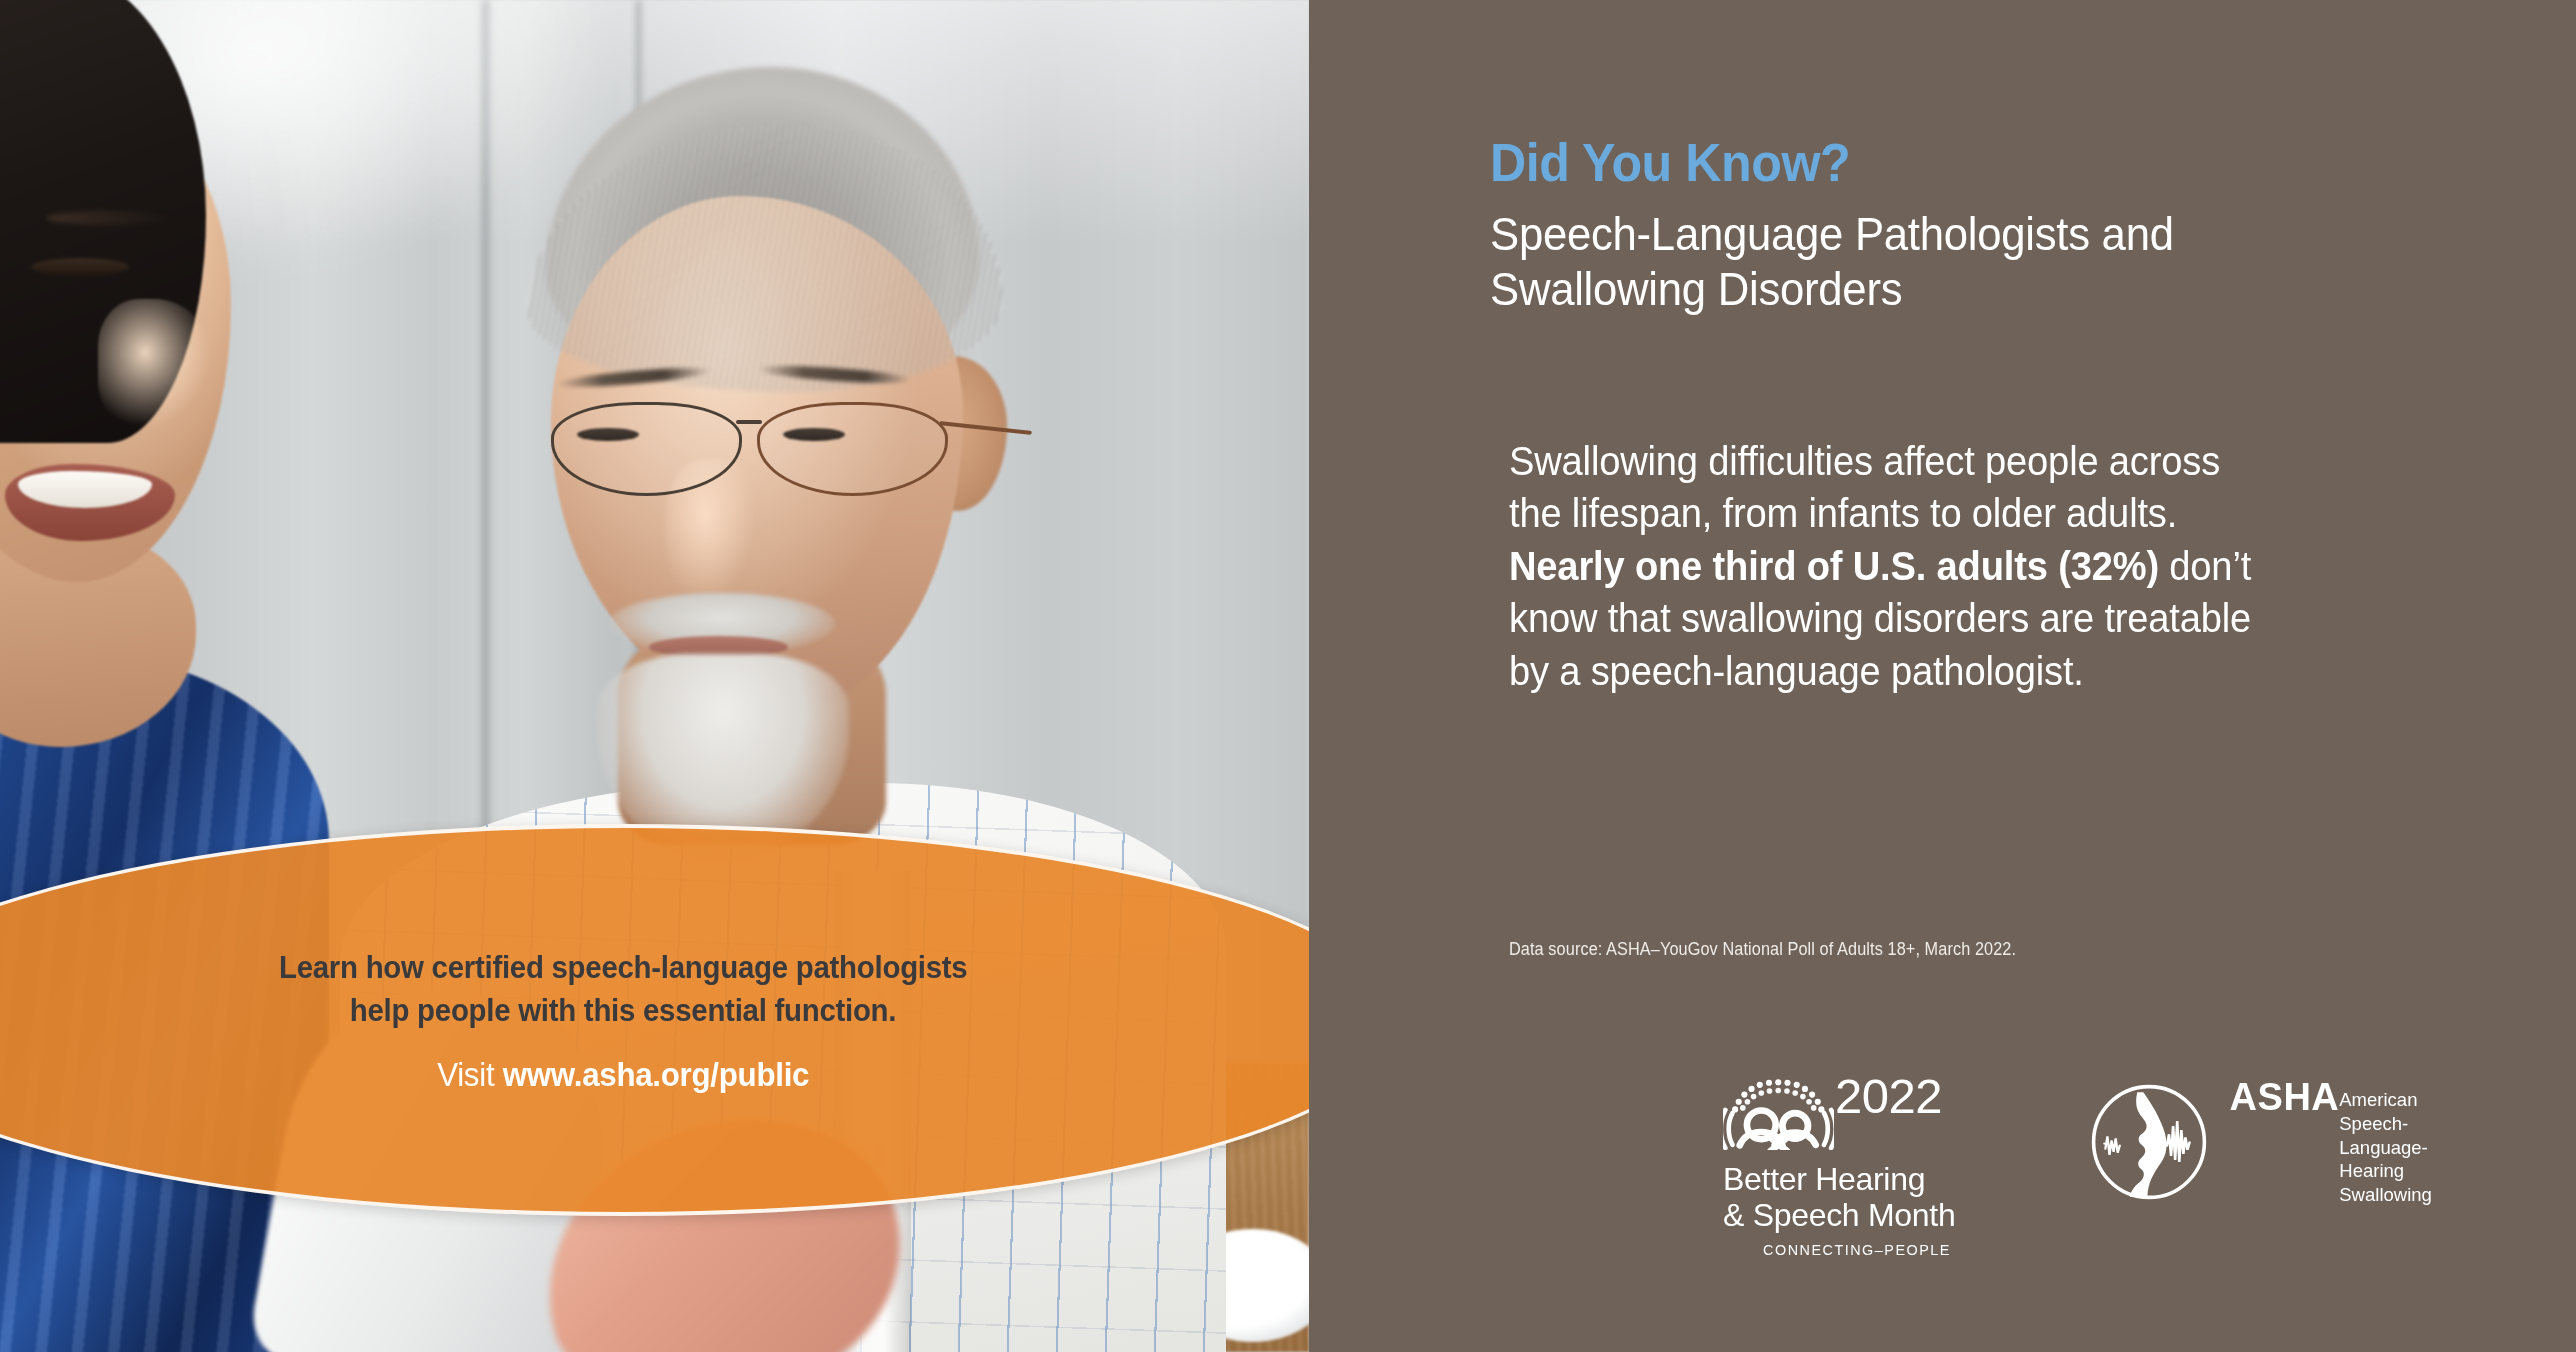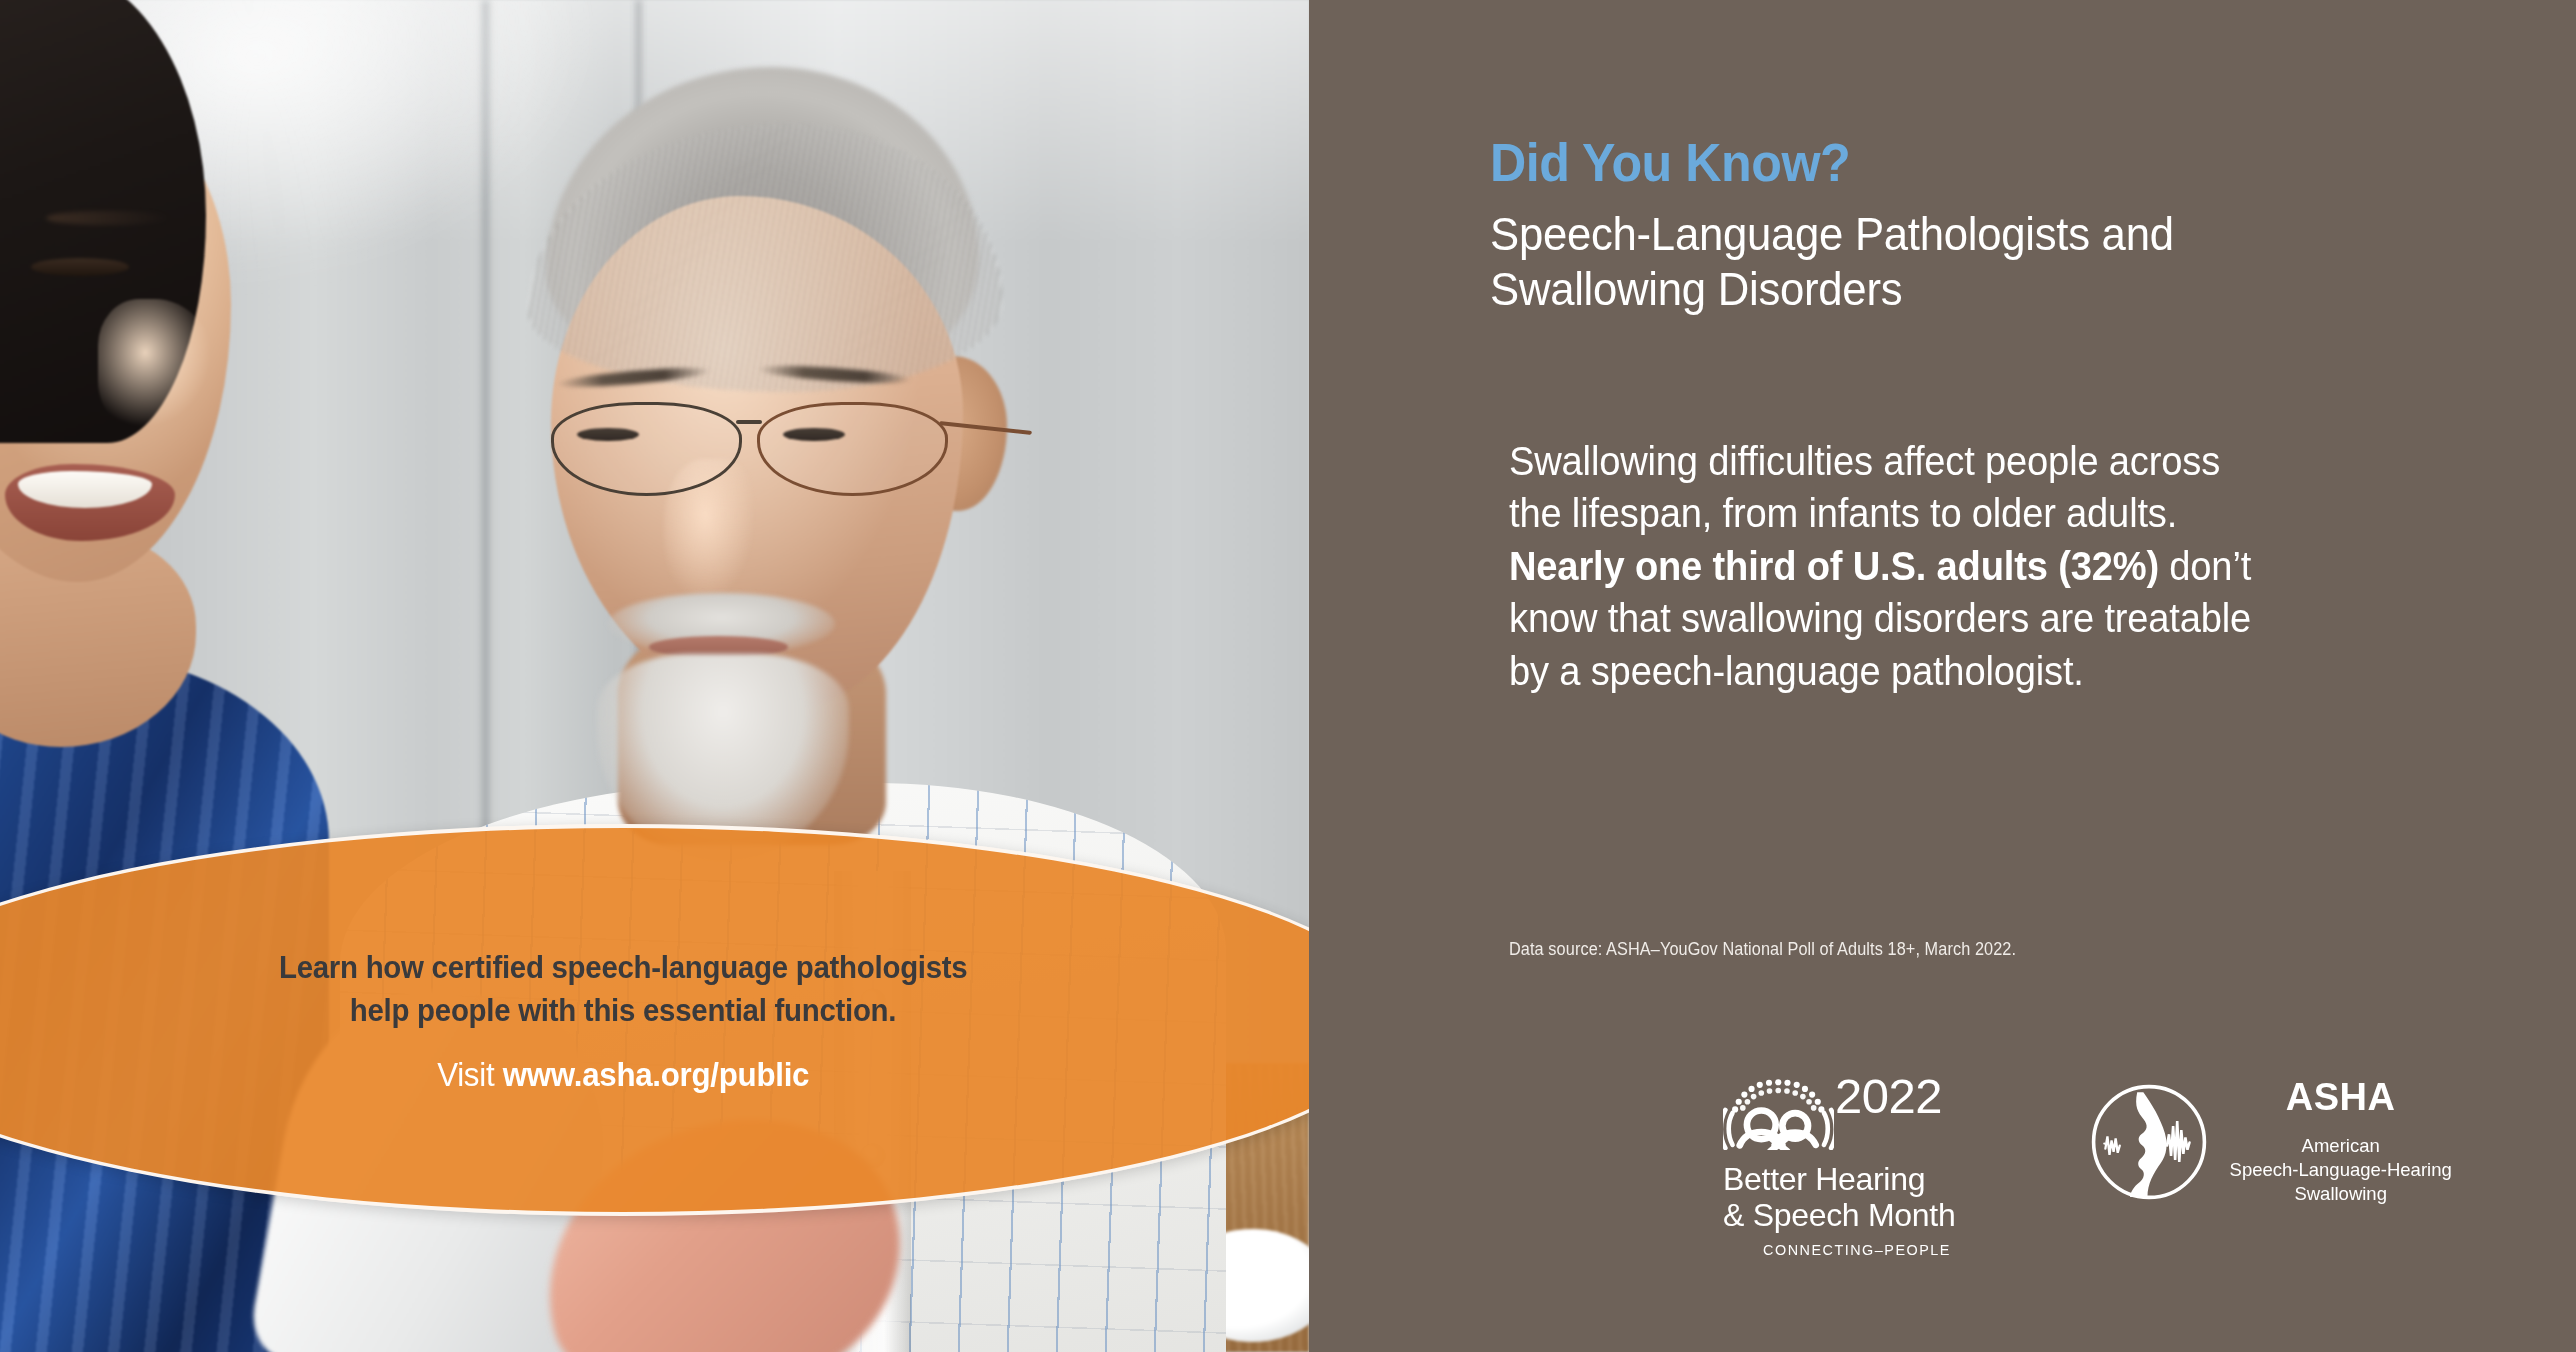--- a/index.html
+++ b/index.html
@@ -332,23 +332,23 @@
     color:#fff;font-size:32px;line-height:1.12;letter-spacing:-0.3px;text-align:left;
   }
   .bhsm-l1{margin-top:0;}
   .bhsm-tag{
     color:#fff;font-size:14.4px;letter-spacing:1.5px;margin-top:8.2px;text-align:center;
   }
 
   
   .asha{position:absolute;left:611px;top:9.3px;display:flex;align-items:center;gap:21.6px;}
   .asha-seal{width:118px;height:118px;}
-  .asha-words{display:flex;flex-direction:column;text-align:center;}
+  .asha-words{display:flex;}
   .asha-name{color:#fff;font-size:38px;font-weight:bold;letter-spacing:0.5px;line-height:1;}
-  .asha-sub{color:#fff;font-size:18.5px;line-height:1.28;letter-spacing:0;margin-top:18px;}
+  .asha-sub{color:#fff;font-size:18.5px;line-height:1.28;letter-spacing:0;margin-top:10px;}
 </style>
 </head>
 <body>
 
 <div id="canvas">
 
   <div class="photo">
     <div class="wall"></div>
     <div class="wall-seam" style="left:479px"></div>
     <div class="wall-seam" style="left:634px;width:9.3px"></div>

